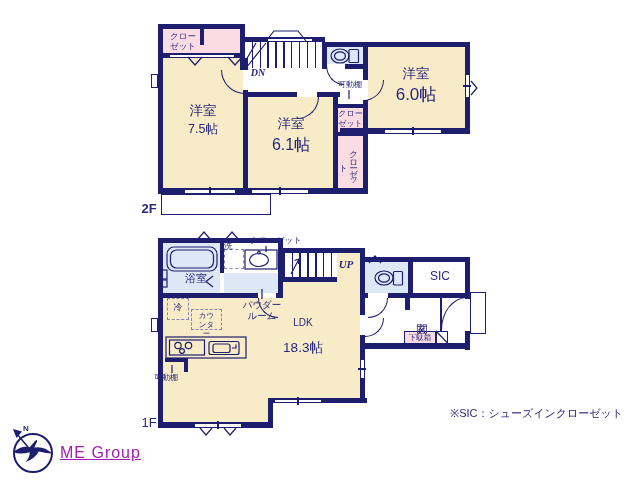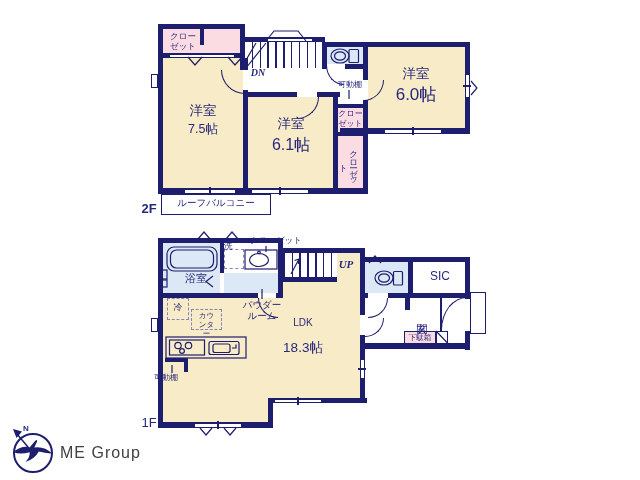--- a/index.html
+++ b/index.html
@@ -15,21 +15,21 @@
   .tick{position:absolute;background:#1e1e6e;}
   .dashbox{position:absolute;border:1.2px dashed #8585bb;box-sizing:border-box;background:transparent;}
   .arc{position:absolute;box-sizing:border-box;border:0 solid #1e1e6e;background:transparent;}
   .outline{position:absolute;border:1.4px solid #1e1e6e;background:#fff;box-sizing:border-box;}
   .pinkoutline{position:absolute;border:1px solid #1e1e6e;background:#fbdce3;box-sizing:border-box;}
   .stairs{position:absolute;background:repeating-linear-gradient(90deg,#fff 0,#fff 6.6px,#1e1e6e 6.6px,#1e1e6e 7.9px);}
   .lbl{position:absolute;color:#28287d;font-size:12px;line-height:1.2;text-align:center;white-space:nowrap;}
   .wrap{word-break:break-all;white-space:normal;}
   .vert{writing-mode:vertical-rl;letter-spacing:2px;white-space:normal;}
   .it{font-family:"Liberation Serif",serif;font-style:italic;font-weight:bold;}
-  .gray{color:#404040;}
+  .gray{color:#a21caf;text-decoration:underline;}
   svg.overlay{position:absolute;left:0;top:0;pointer-events:none;}
 </style>
 </head>
 <body>
 
 <div class="canvas">
 
   <div class="fl pink" style="left:163px;top:29px;width:77px;height:24px"></div>
   <div class="fl cream" style="left:163px;top:58px;width:80px;height:130px"></div>
   <div class="fl cream" style="left:248px;top:97px;width:85px;height:91px"></div>
@@ -211,33 +211,33 @@
   <div class="lbl" style="left:173px;top:122px;width:60px;font-size:12.5px">7.5帖</div>
   <div class="lbl" style="left:261px;top:116px;width:60px;font-size:13.5px">洋室</div>
   <div class="lbl" style="left:261px;top:135px;width:60px;font-size:16px">6.1帖</div>
   <div class="lbl" style="left:386px;top:66px;width:60px;font-size:13.5px">洋室</div>
   <div class="lbl" style="left:386px;top:85px;width:60px;font-size:17px">6.0帖</div>
   <div class="lbl wrap" style="left:168px;top:31px;width:30px;font-size:8.5px">クローゼット</div>
   <div class="lbl wrap" style="left:338px;top:109px;width:25px;font-size:8px">クローゼット</div>
   <div class="lbl vert" style="left:343px;top:139px;width:16px;height:48px;font-size:8.5px;letter-spacing:0">クローゼット</div>
   <div class="lbl" style="left:333px;top:80px;width:34px;font-size:8px">可動棚</div>
   <div class="lbl it" style="left:243px;top:67px;width:30px;font-size:10px">DN</div>
-  <div class="lbl" style="left:161px;top:197px;width:110px;font-size:9.5px">ルーフバルコニー</div>
 
   <div class="lbl" style="left:138px;top:415px;width:22px;font-size:13px;font-weight:normal">1F</div>
   <div class="lbl" style="left:273px;top:317px;width:60px;font-size:10px">LDK</div>
   <div class="lbl" style="left:268px;top:340px;width:70px;font-size:13.5px">18.3帖</div>
   <div class="lbl" style="left:176px;top:272px;width:40px;font-size:11px">浴室</div>
   <div class="lbl" style="left:221px;top:241px;width:14px;font-size:9px">洗</div>
   <div class="lbl" style="left:250px;top:235px;width:44px;font-size:8.5px">クローゼット</div>
   <div class="lbl wrap" style="left:240px;top:299px;width:44px;font-size:9.5px">パウダールーム</div>
   <div class="lbl" style="left:167px;top:302px;width:22px;font-size:9px">冷</div>
   <div class="lbl wrap" style="left:198px;top:311px;width:17px;font-size:7.5px">カウンター</div>
   <div class="lbl it" style="left:334px;top:258px;width:24px;font-size:11px">UP</div>
   <div class="lbl" style="left:420px;top:269px;width:40px;font-size:12px">SIC</div>
   <div class="lbl vert" style="left:413px;top:299px;width:15px;height:32px;font-size:11px;letter-spacing:1px">玄関</div>
   <div class="lbl" style="left:404px;top:332.5px;width:32px;font-size:7.5px">下駄箱</div>
   <div class="lbl" style="left:148px;top:373px;width:36px;font-size:8px">可動棚</div>
 
+  <div class="lbl" style="left:450px;top:407px;width:180px;font-size:11px;text-align:left">※SIC：シューズインクローゼット</div>
   <div class="lbl gray" style="left:60px;top:443px;width:120px;font-size:16px;text-align:left;letter-spacing:1px">ME Group</div>
   <div class="lbl" style="left:20px;top:424px;width:12px;font-size:8px;font-weight:bold">N</div>
 
 </div>
 
 </body></html>

